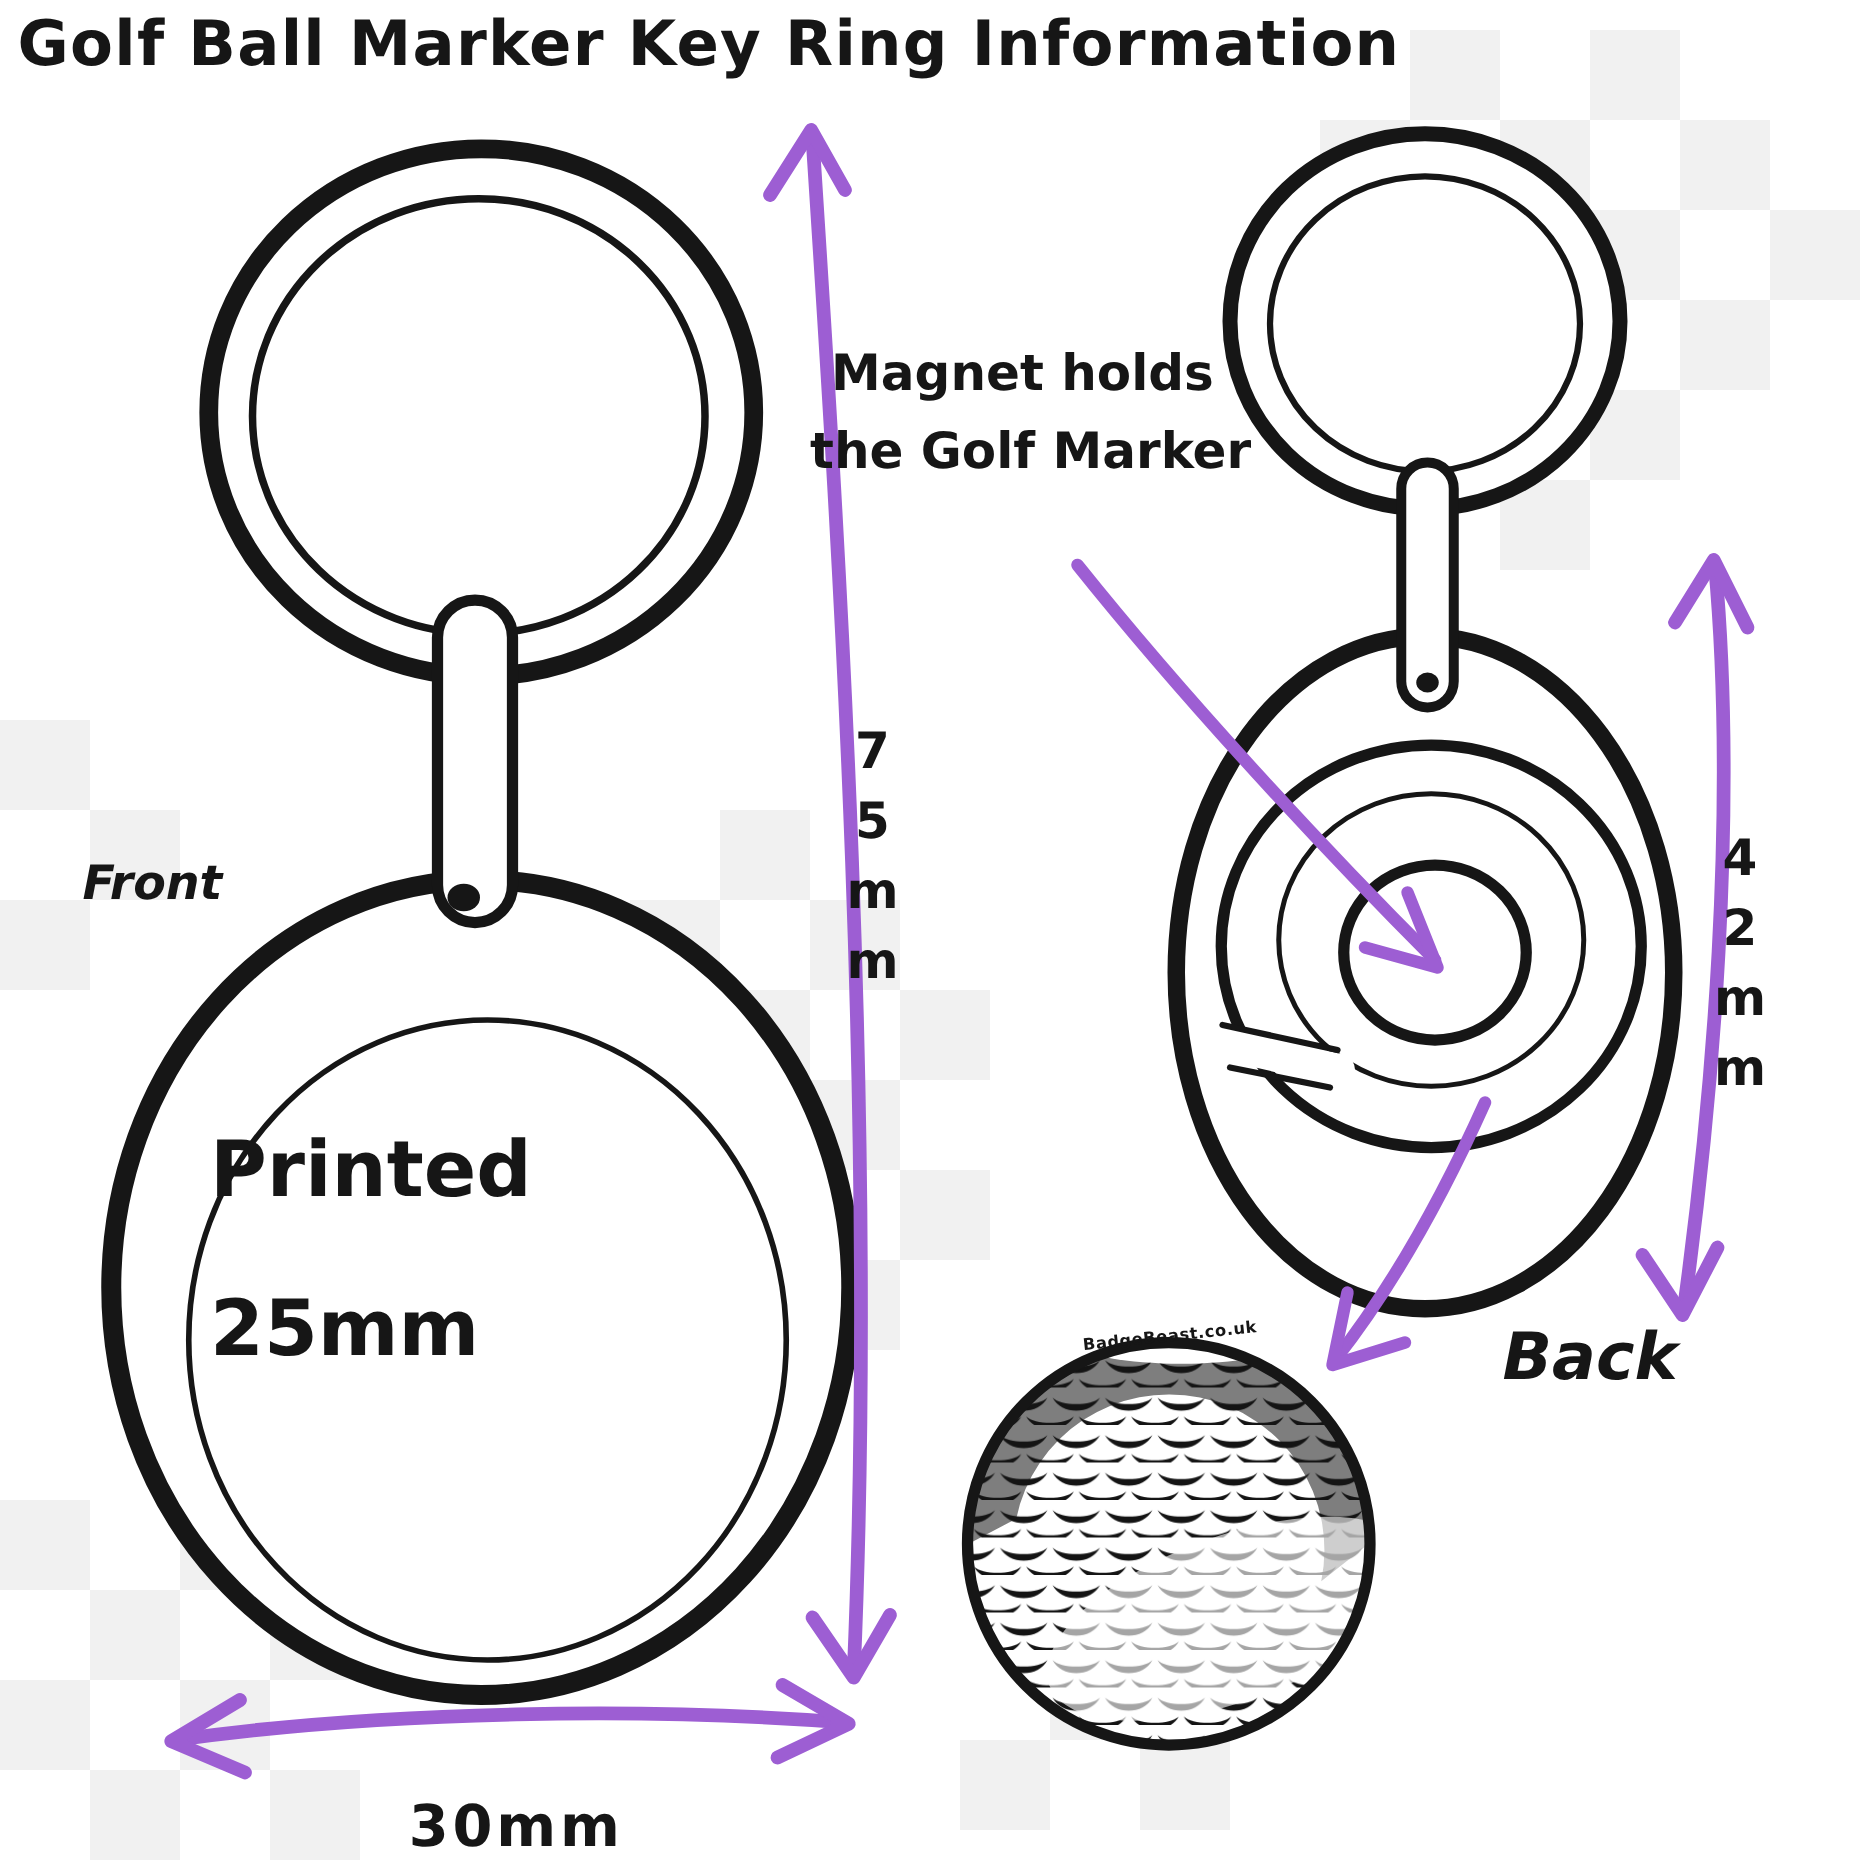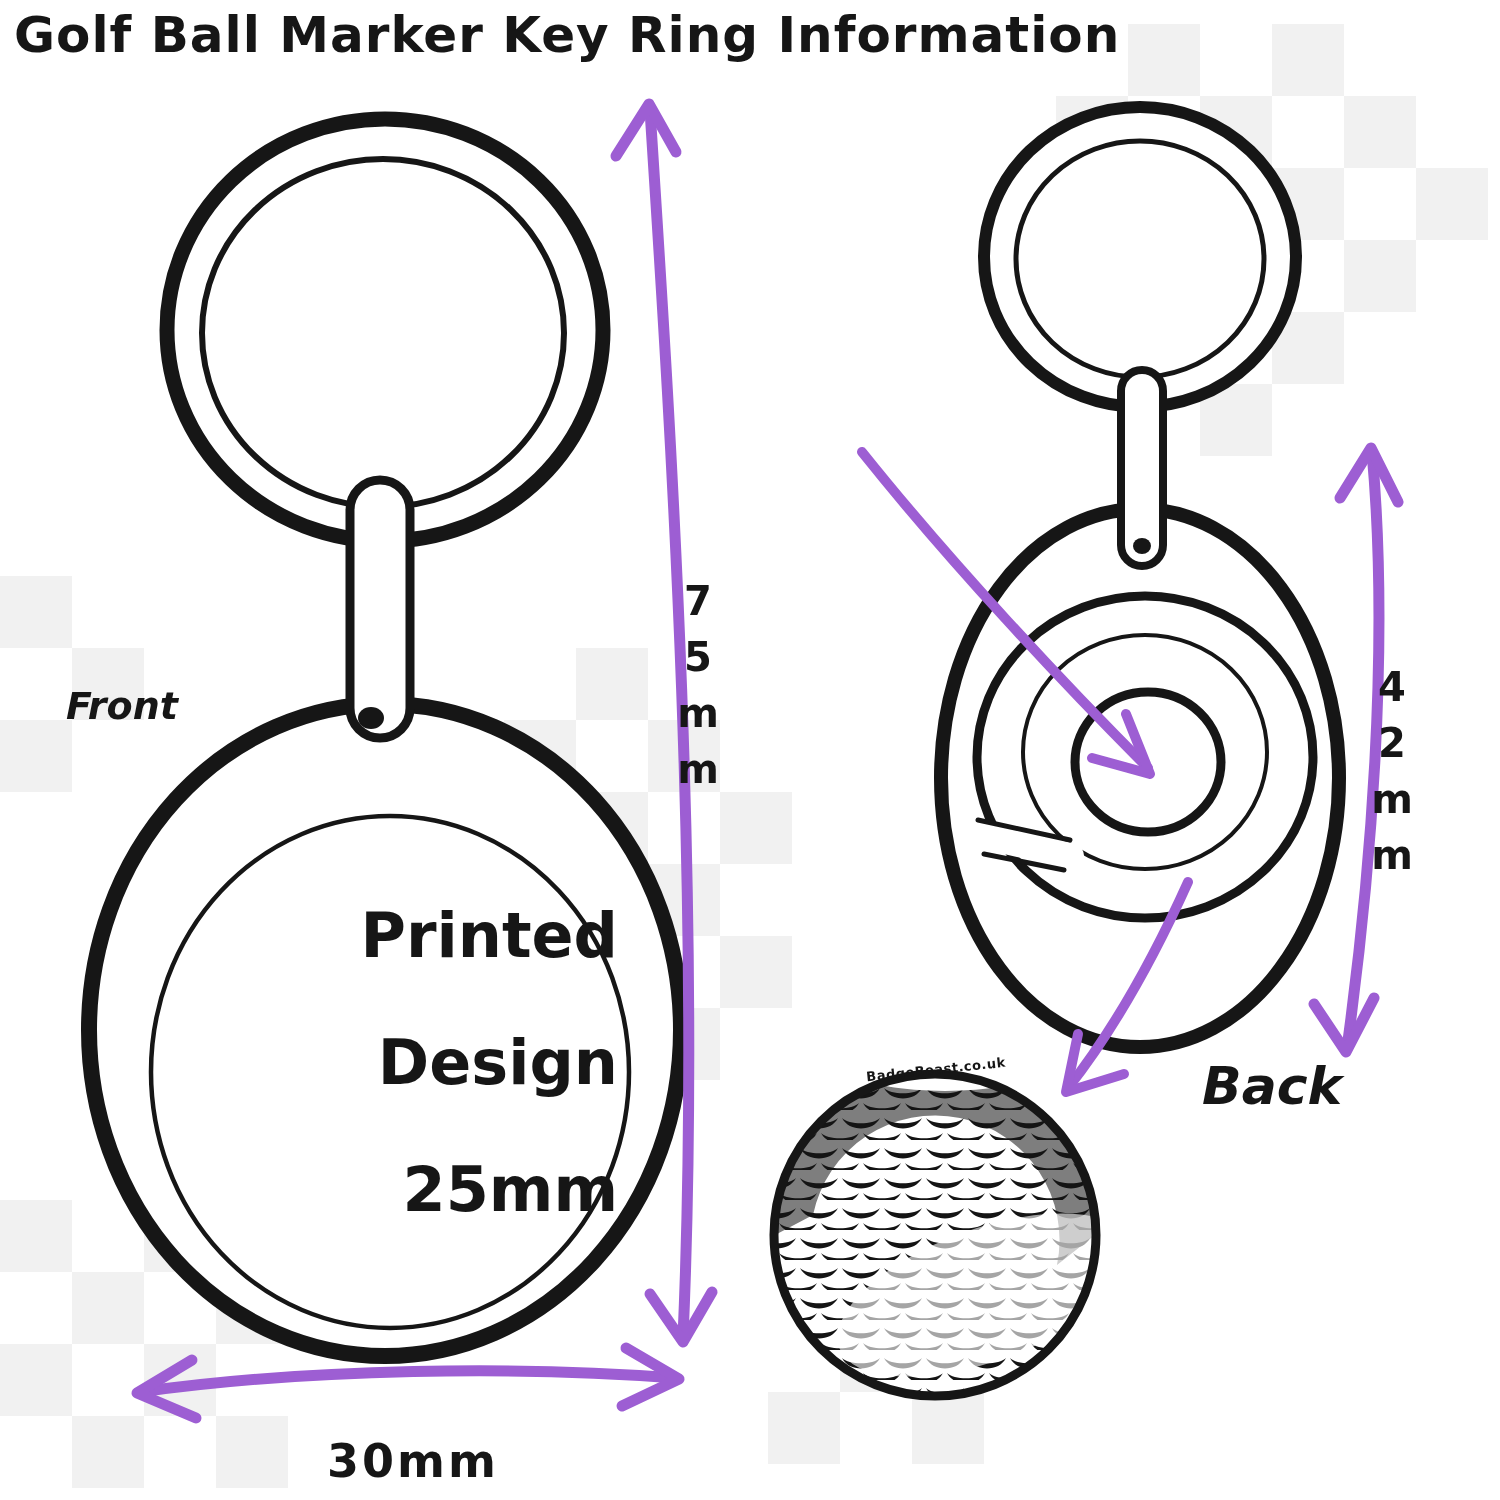--- a/index.html
+++ b/index.html
@@ -10,21 +10,21 @@
   .stage svg.art{position:absolute;left:0;top:0;}
   .lbl{position:absolute;white-space:nowrap;color:#161616;}
   .title{left:14px;top:6px;font-size:50px;font-weight:700;letter-spacing:1px;}
   .front{left:66px;top:636px;font-size:38px;font-weight:600;font-style:italic;margin-top:48px;}
   .back{left:1202px;top:1056px;font-size:52px;font-weight:600;font-style:italic;}
   .magnetnote{left:648px;top:268px;width:340px;text-align:center;font-size:40px;font-weight:600;line-height:1.55;}
   .w30{left:327px;top:1434px;font-size:46px;font-weight:700;letter-spacing:3px;}
   .vtext{writing-mode:vertical-rl;text-orientation:upright;font-size:40px;font-weight:700;letter-spacing:10px;line-height:1;}
   .h75{left:678px;top:578px;}
   .h42{left:1372px;top:664px;}
-  .printed{left:168px;top:872px;width:450px;text-align:right;font-size:62px;font-weight:600;line-height:2.05;}
+  .printed{left:168px;top:872px;width:450px;text-align:left;font-size:62px;font-weight:600;line-height:2.05;}
   .printed div{white-space:nowrap;}
   .watermark{left:866px;top:1062px;font-size:13px;font-weight:600;transform:rotate(-6deg);letter-spacing:0.5px;}
   
   .ink{stroke:#161616;}
   .arrow{stroke:#9d5ed3;fill:none;stroke-linecap:round;stroke-linejoin:round;}
   .bg{fill:#f1f1f1;}
 </style>
 </head>
 <body>
 
@@ -162,24 +162,27 @@
       <path d="M1188,882 C1152,962 1112,1032 1068,1088"></path>
       <polyline points="1078,1034 1066,1092 1124,1074"></polyline>
     </g>
   </svg>
 
   <div class="lbl title">Golf Ball Marker Key Ring Information</div>
 
   <div class="lbl front">Front</div>
   <div class="lbl back">Back</div>
 
+  <div class="lbl magnetnote">
+    <div>Magnet holds</div>
+    <div>the Golf Marker</div>
+  </div>
 
   <div class="lbl printed">
     <div>Printed</div>
-    <div>Design</div>
     <div>25mm</div>
   </div>
 
   <div class="lbl vtext h75">75mm</div>
   <div class="lbl vtext h42">42mm</div>
   <div class="lbl w30">30mm</div>
 
   <div class="lbl watermark">BadgeBeast.co.uk</div>
 
 </div>

